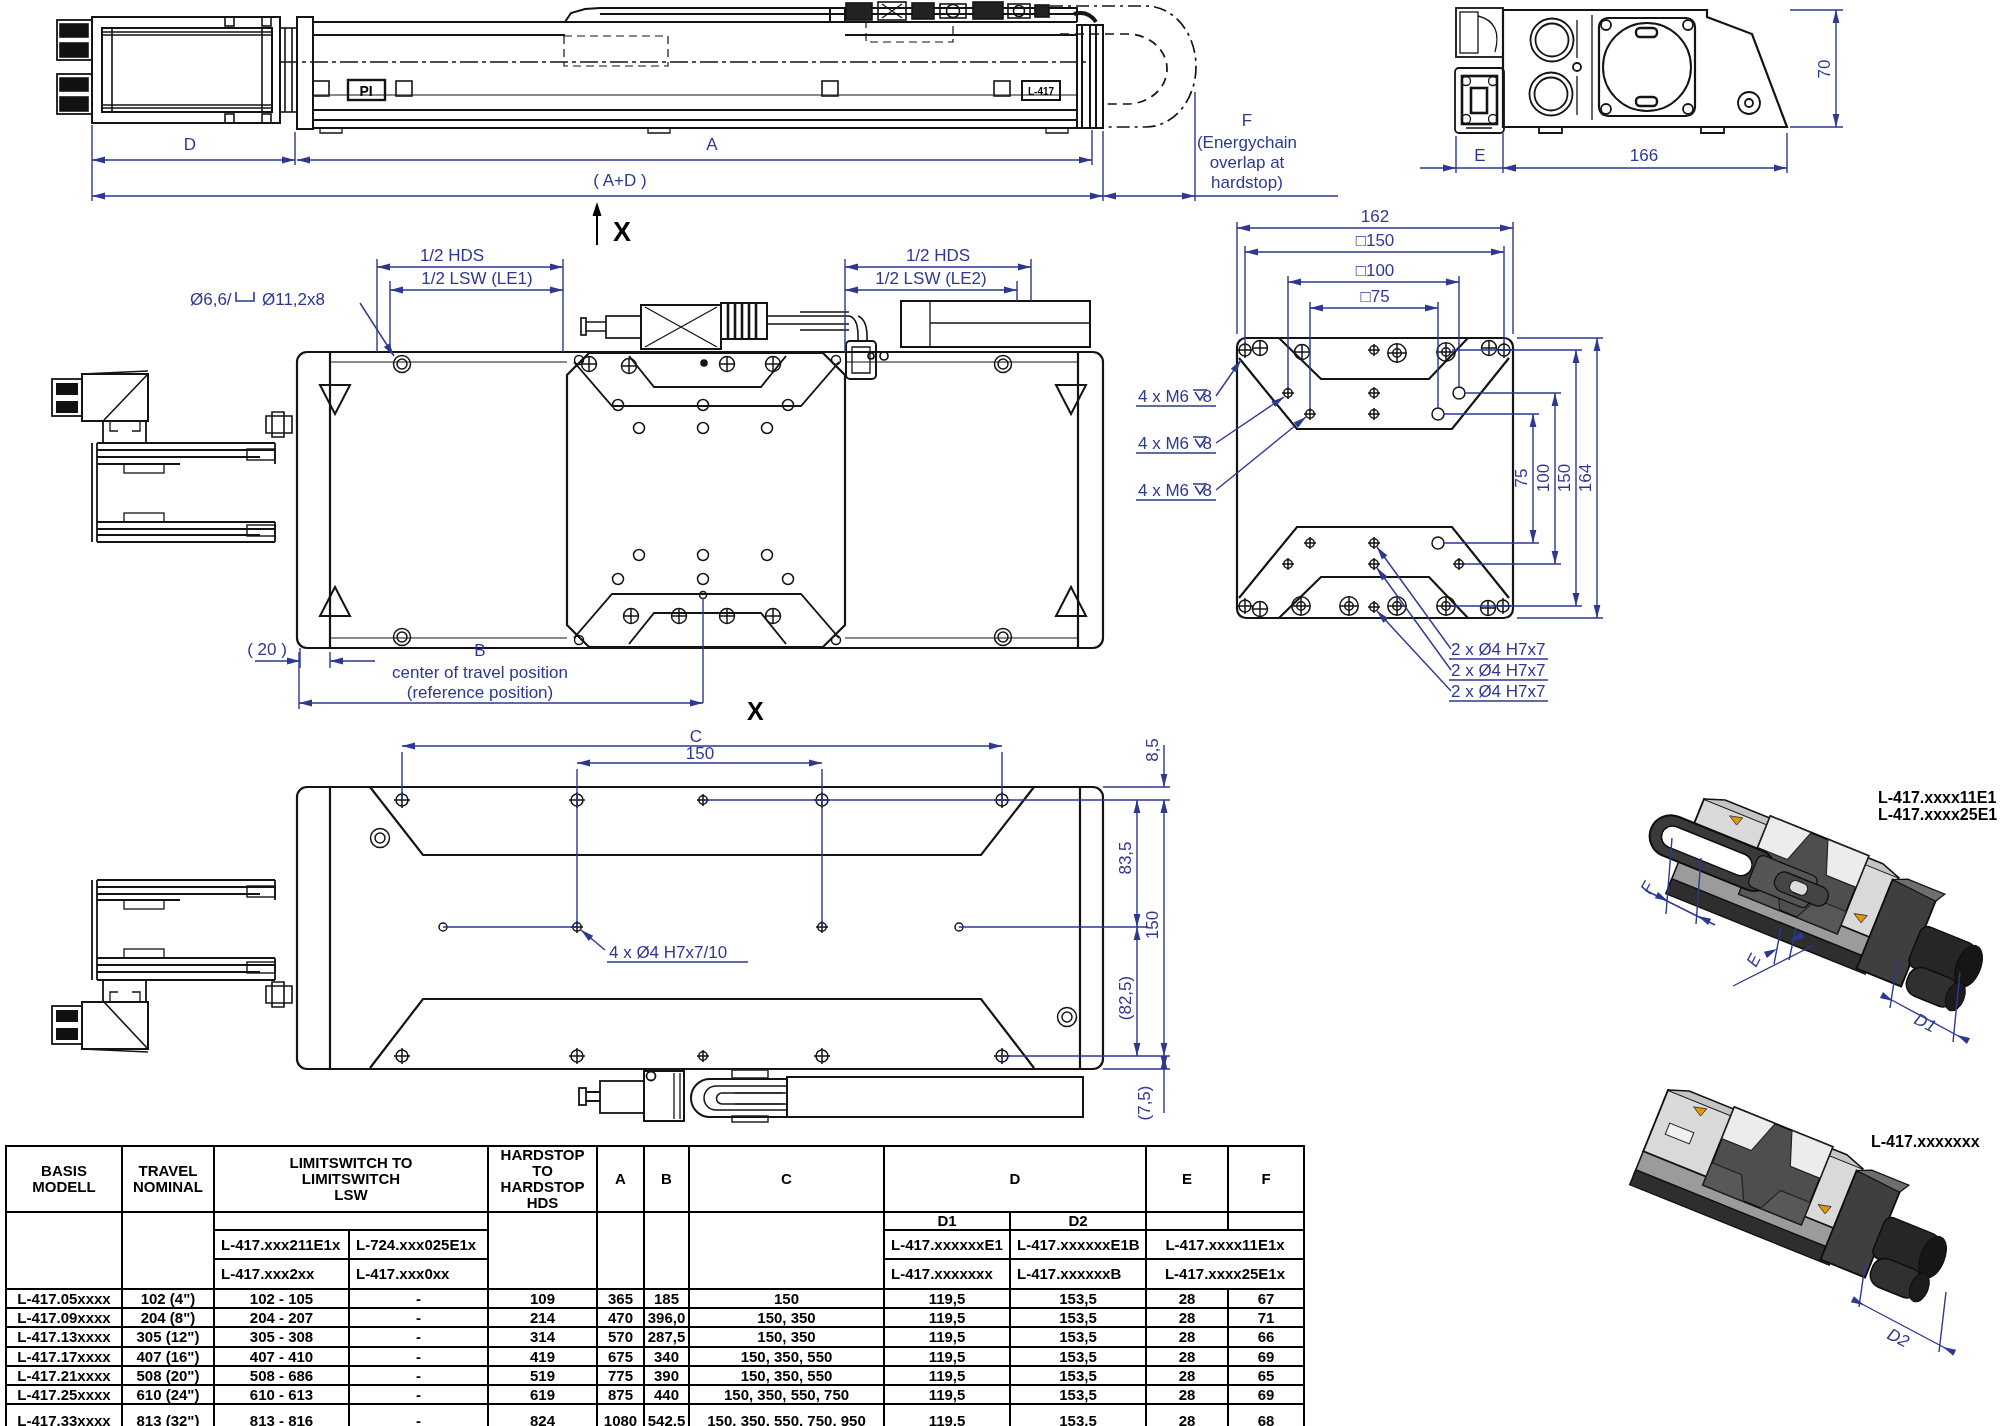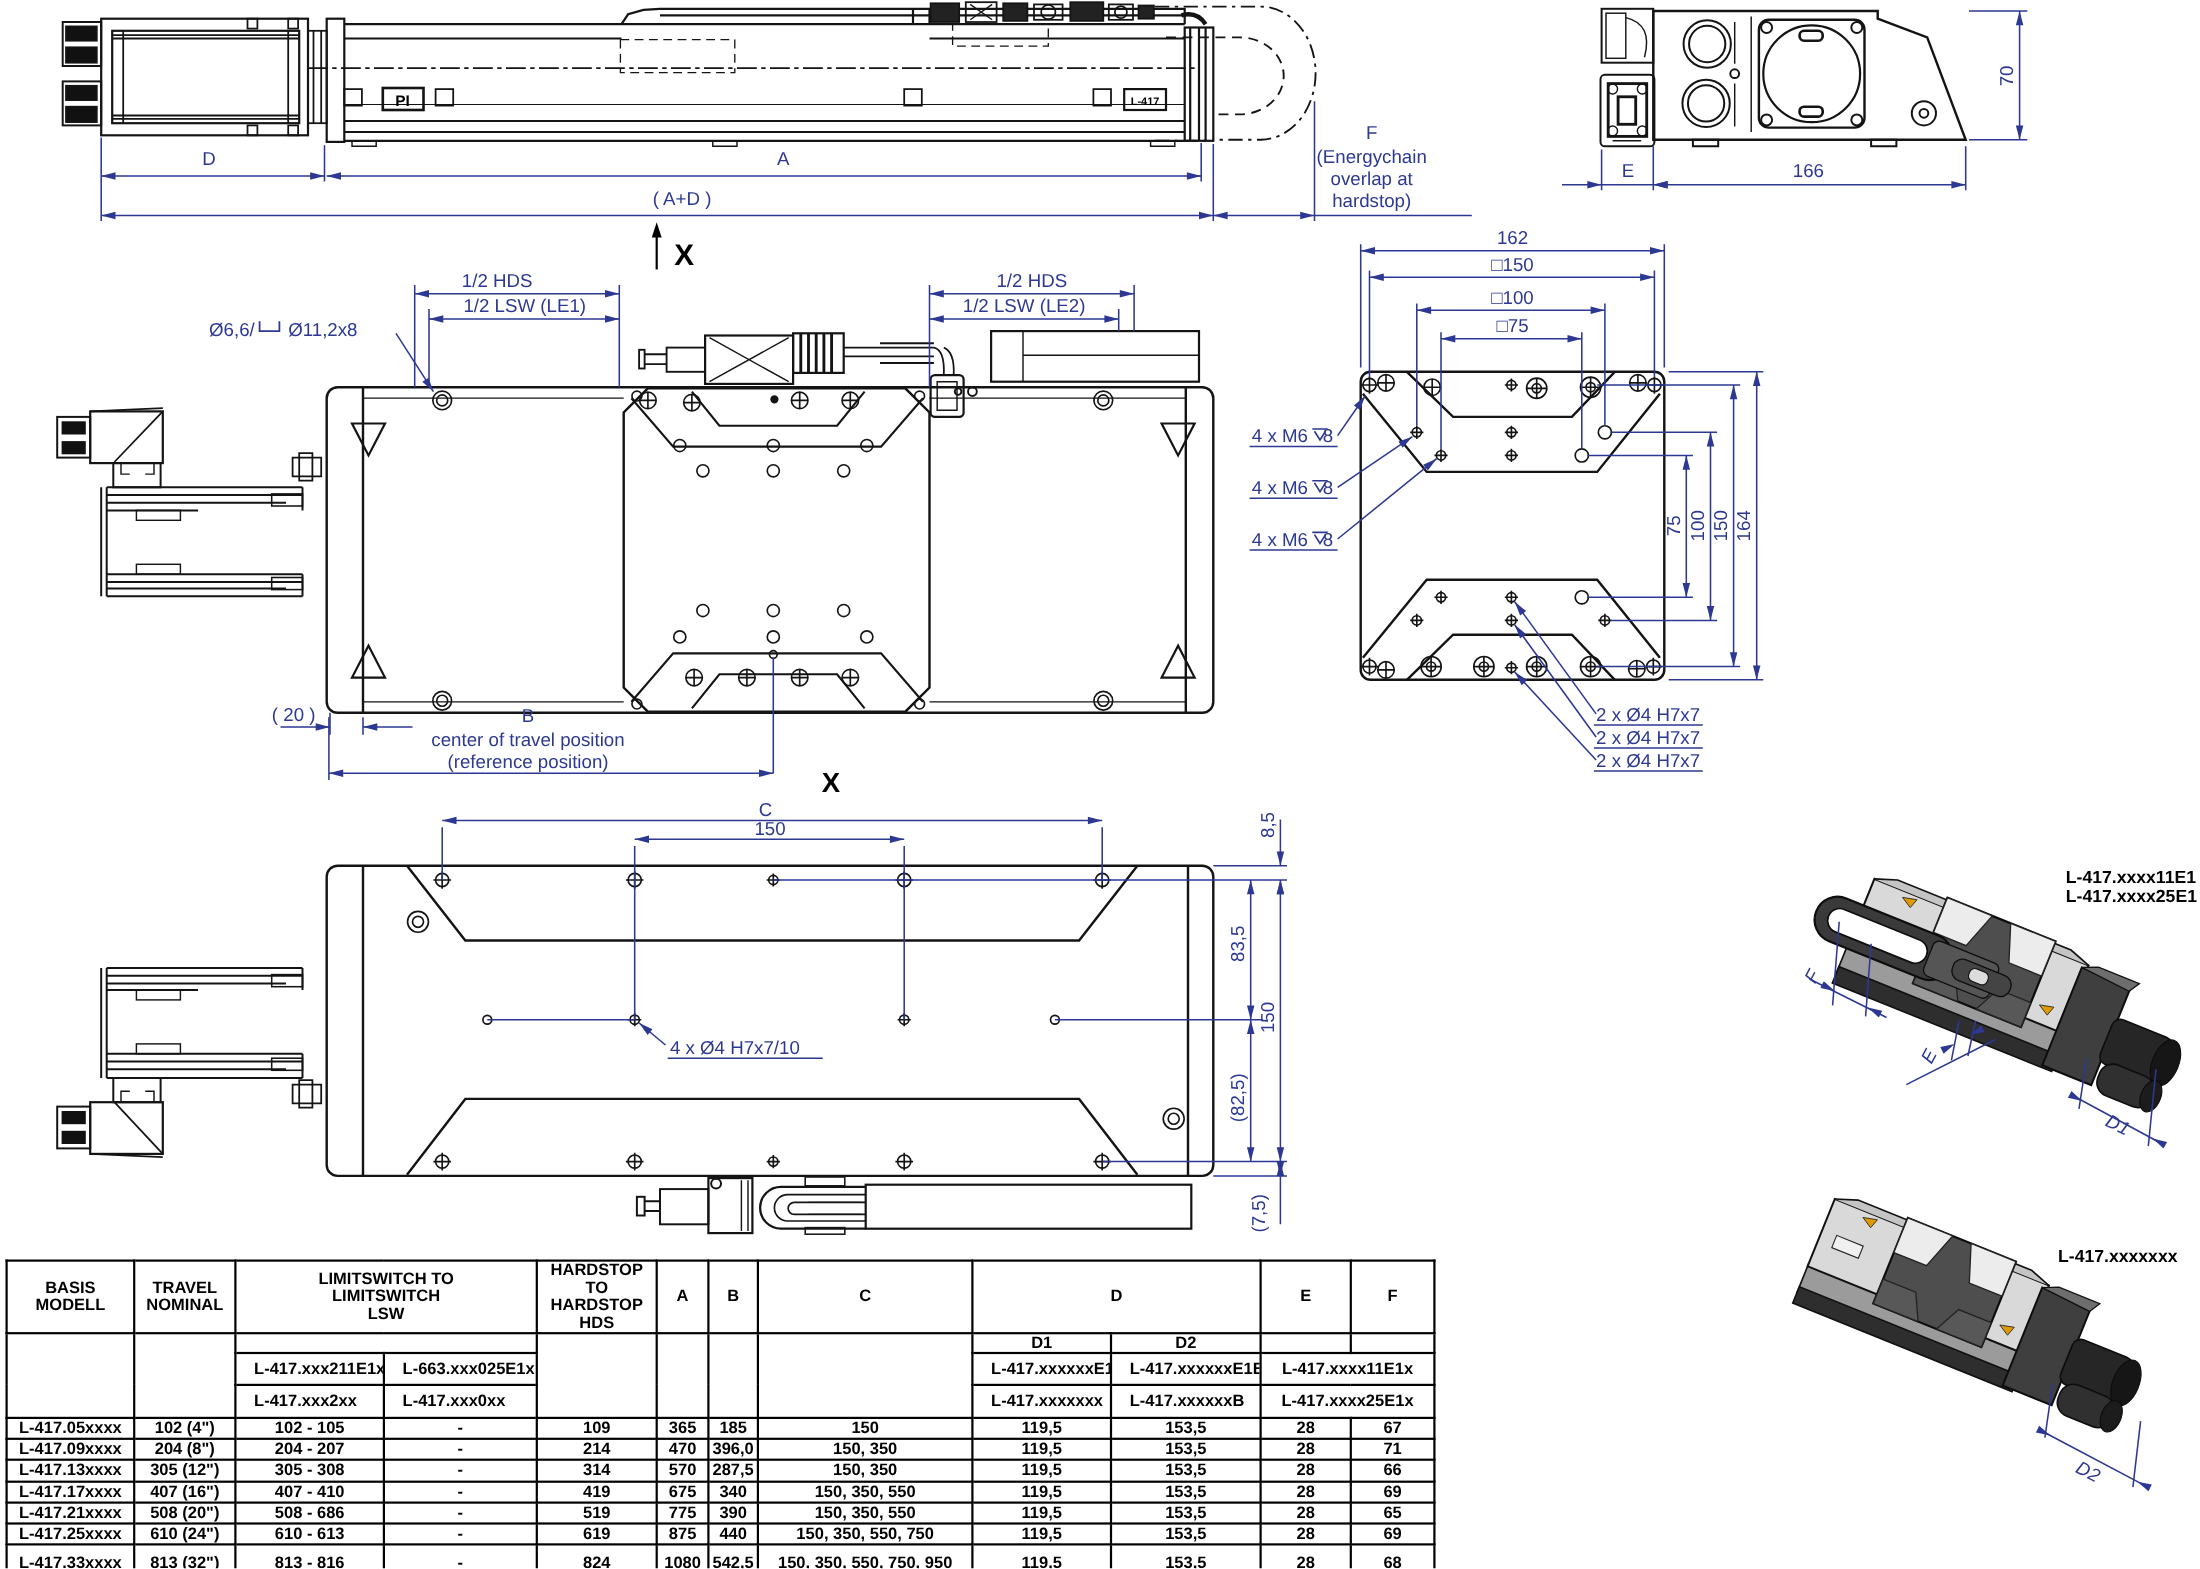--- a/index.html
+++ b/index.html
@@ -3,21 +3,21 @@
 <style>
 html,body{margin:0;padding:0;background:#fff;}
 #page{position:relative;width:2000px;height:1426px;background:#fff;overflow:hidden;
  font-family:"Liberation Sans",sans-serif;}
 #page svg{position:absolute;top:0;left:0;}
 .bt{font-family:"Liberation Sans",sans-serif;font-weight:bold;fill:#000;}
 .dt{font-family:"Liberation Sans",sans-serif;fill:#2c3892;font-size:17px;}
 table{border-collapse:collapse;table-layout:fixed;font-family:"Liberation Sans",sans-serif;}
 td{border:2px solid #000;text-align:center;vertical-align:middle;font-weight:bold;
    font-size:15px;line-height:16px;color:#000;padding:0;overflow:hidden;white-space:nowrap;}
-td.la{text-align:left;padding-left:16px;}
+td.la{text-align:left;padding-left:6px;}
 </style></head><body>
 <div id="page">
 <svg width="2000" height="1426" viewBox="0 0 2000 1426">
 <defs>
 <path id="ar" d="M0,0 L13,3.4 L13,-3.4 Z"></path>
 <g id="scw">
           <circle r="7.5" fill="none"></circle>
           <path d="M-7.5,0 H7.5 M0,-7.5 V7.5"></path>
         </g>
 <g id="tgt">
@@ -632,21 +632,21 @@
             <td rowspan="3"></td>
             <td rowspan="3"></td>
             <td rowspan="3"></td>
  <td>D1</td>
             <td>D2</td>
             <td></td>
             <td></td>
 </tr>
 <tr style="height:29px">
  <td class="la">L-417.xxx211E1x</td>
-            <td class="la">L-663.xxx025E1x</td>
+            <td class="la">L-724.xxx025E1x</td>
  <td class="la">L-417.xxxxxxE1</td>
             <td class="la">L-417.xxxxxxE1B</td>
  <td colspan="2">L-417.xxxx11E1x</td>
 </tr>
 <tr style="height:30px">
  <td class="la">L-417.xxx2xx</td>
             <td class="la">L-417.xxx0xx</td>
  <td class="la">L-417.xxxxxxx</td>
             <td class="la">L-417.xxxxxxB</td>
  <td colspan="2">L-417.xxxx25E1x</td>

